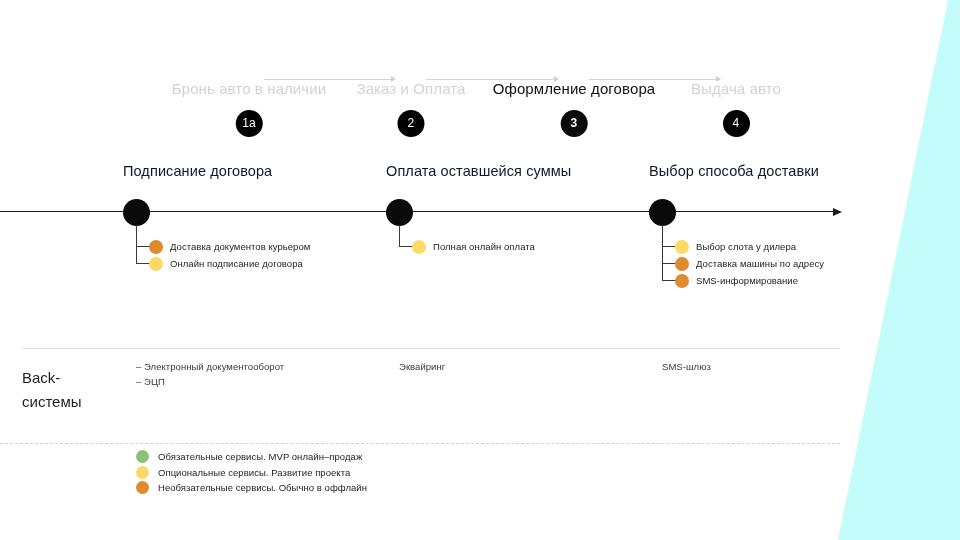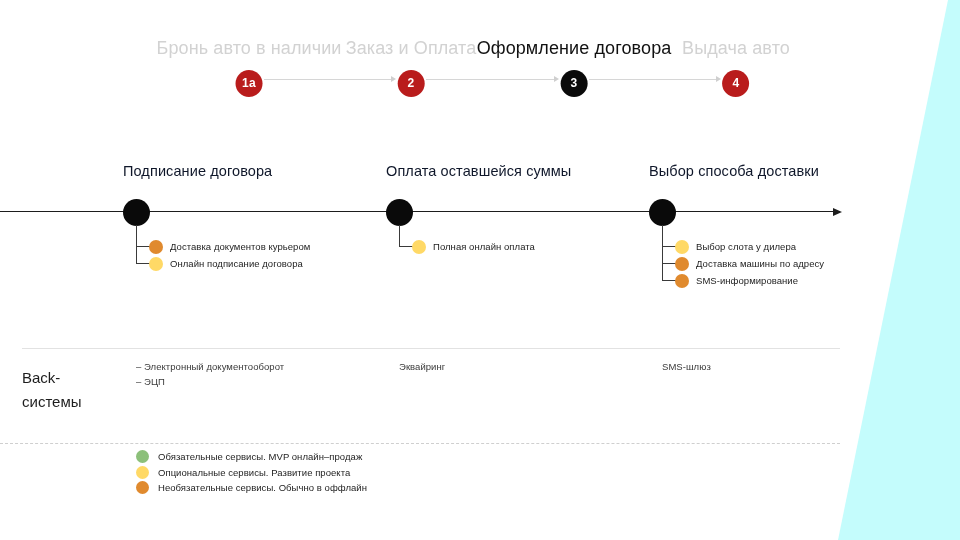--- a/index.html
+++ b/index.html
@@ -13,29 +13,29 @@
   
   .teal-wedge{
     position:absolute;top:0;left:0;width:960px;height:540px;
     pointer-events:none;
   }
 
   
   .stepper{position:absolute;left:0;top:0;width:960px;height:110px;}
   .step{position:absolute;top:40px;transform:translateX(-50%);text-align:center;}
   .step-label{
-    font-size:18px;white-space:nowrap;line-height:17px;
-    color:#d2d2d2;letter-spacing:.1px;
+    font-size:15px;white-space:nowrap;line-height:17px;
+    color:#d2d2d2;letter-spacing:.1px;margin-top:40px;
   }
   .step.active .step-label{color:#111111;}
   .step-circle{
     width:27px;height:27px;border-radius:50%;
-    background:#b91c1c;color:#ffffff;
+    background:#000000;color:#ffffff;
     font-size:12px;line-height:27px;text-align:center;
-    margin:13px auto 0;font-weight:700;letter-spacing:.2px;
+    margin:13px auto 0;font-weight:400;letter-spacing:.2px;
   }
   .step.active .step-circle{background:#0a0a0a;color:#ffffff;font-weight:700;}
   .step-connector{
     position:absolute;top:79px;height:1px;background:#d6d6d6;
   }
   .step-arrow{
     position:absolute;top:75.5px;width:0;height:0;
     border-top:3.5px solid transparent;border-bottom:3.5px solid transparent;
     border-left:5px solid #cfcfcf;
   }

